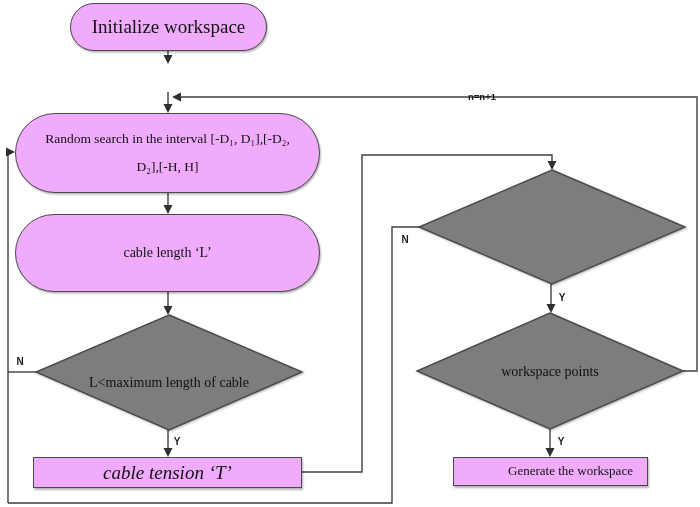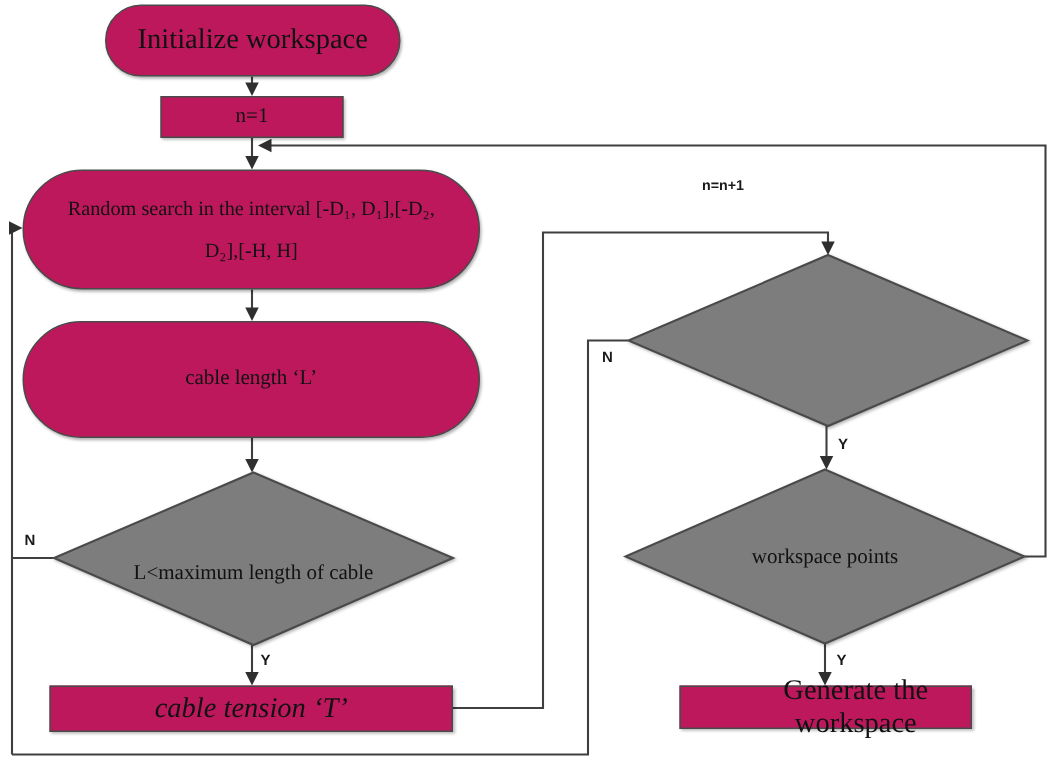--- a/index.html
+++ b/index.html
@@ -32,21 +32,21 @@
   }
   #wires polygon.diamond {
     fill: #7d7d7d;
     stroke: #4a4a4a;
     stroke-width: 1.4;
     filter: drop-shadow(1px 1.5px 1px rgba(0,0,0,0.30));
   }
   .node {
     position: absolute;
     box-sizing: border-box;
-    background: #be185d;
+    background: #f0abfc;
     border: 1.5px solid #4a4a4a;
     box-shadow: 1px 1.5px 2px rgba(0,0,0,0.30);
     display: flex;
     align-items: center;
     justify-content: center;
     text-align: center;
     line-height: 1.15;
   }
   .stadium-lg  { border-radius: 25px; }
   .stadium-xl  { border-radius: 40px; }
@@ -69,21 +69,21 @@
     left: 15px; top: 214px; width: 305px; height: 78px;
     font-size: 14px;
   }
   #node-tension {
     left: 33px; top: 457px; width: 269px; height: 31px;
     font-size: 19px;
     font-style: italic;
   }
   #node-generate {
     left: 453px; top: 457px; width: 195px; height: 29px;
-    font-size: 19px;
+    font-size: 13px;
     padding-left: 40px;
   }
   .diamond-label {
     position: absolute;
     transform: translate(-50%, -50%);
     text-align: center;
     font-size: 14px;
     white-space: nowrap;
     pointer-events: none;
   }
@@ -92,21 +92,21 @@
   #label-satisfied      { left: 550px; top: 372px; }
   .edge-label {
     position: absolute;
     transform: translate(-50%, -50%);
     font-family: "Liberation Sans", "DejaVu Sans", sans-serif;
     font-weight: bold;
     font-size: 10px;
     color: #1a1a1a;
     white-space: nowrap;
   }
-  #lbl-increment { font-size: 9.5px; margin-top: 28px; }
+  #lbl-increment { font-size: 9.5px; }
   .it { font-style: italic; }
 </style>
 </head>
 <body>
 
 <div id="canvas">
 
   <svg id="wires" viewBox="0 0 700 507" xmlns="http://www.w3.org/2000/svg">
 
     <line x1="168" y1="51" x2="168" y2="59"></line>
@@ -144,23 +144,20 @@
 
     <polygon class="diamond" points="169,315 302,372 169,430 36,372"></polygon>
     <polygon class="diamond" points="552,170 685,227 552,284 419,227"></polygon>
     <polygon class="diamond" points="550,313 683,371 550,429 417,371"></polygon>
   </svg>
 
   <div class="node stadium-lg" id="node-initialize">
     <span>Initialize workspace</span>
   </div>
 
-  <div class="node" id="node-n1">
-    <span>n=1</span>
-  </div>
 
   <div class="node stadium-xl" id="node-random">
     <span>Random search in the interval [-D₁, D₁],[-D₂,</span>
     <span>D₂],[-H, H]</span>
   </div>
 
   <div class="node stadium-xl" id="node-length">
     <span>cable length ‘L’</span>
   </div>
 

